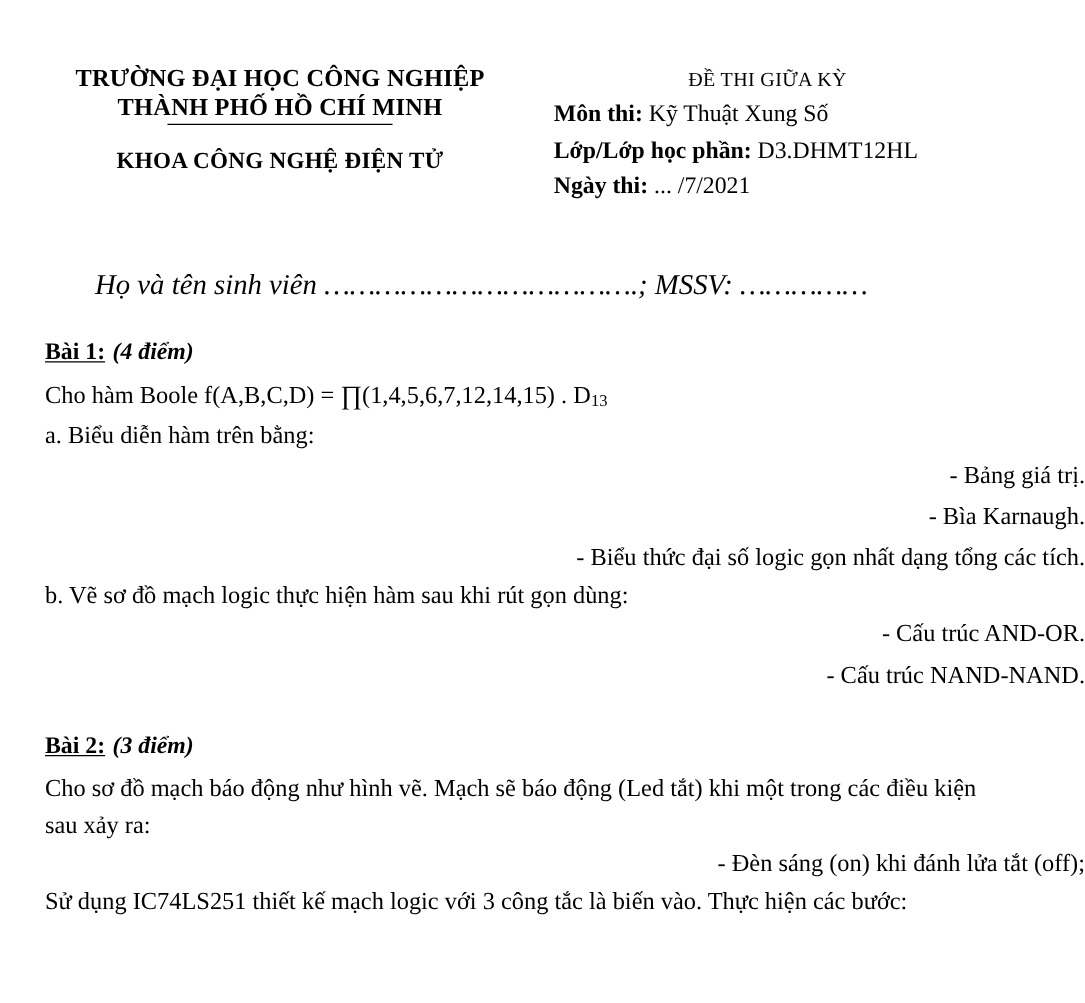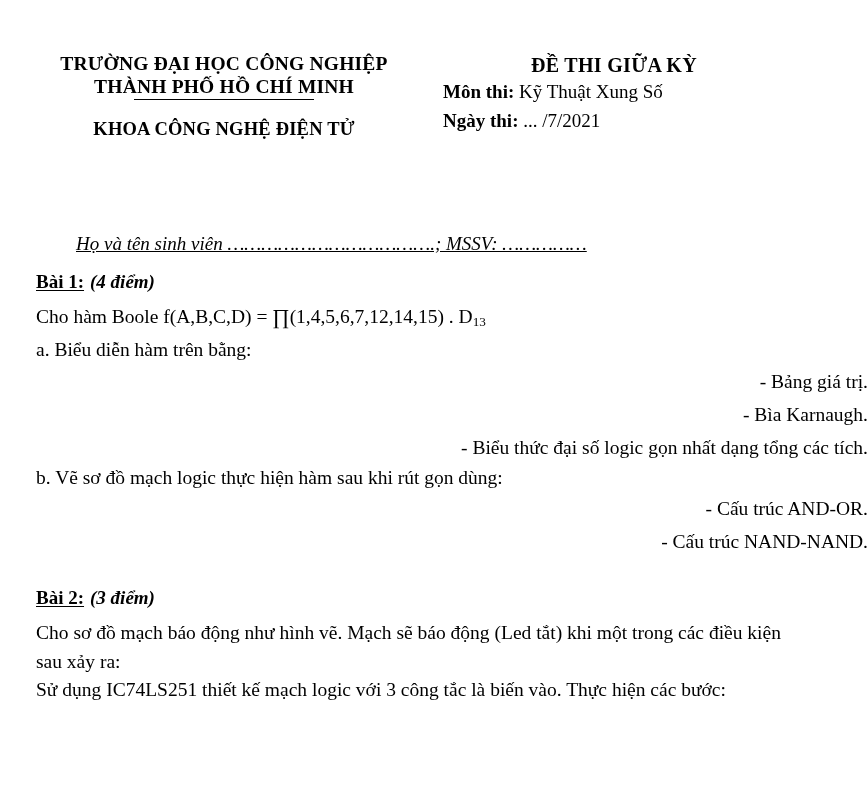--- a/index.html
+++ b/index.html
@@ -59,46 +59,45 @@
     letter-spacing: 0.2px;
   }
 
   .exam-block {
     position: absolute;
     left: 434px;
     top: 52px;
     width: 420px;
   }
   .exam-title {
-    font-weight: bold;
-    font-size: 20px;
+    font-weight: normal;
+    font-size: 16px;
     line-height: 26px;
     text-align: center;
     letter-spacing: 0.3px;
     padding-right: 60px;
   }
   .exam-row {
     font-size: 19px;
     line-height: 28.5px;
     padding-left: 9px;
     white-space: nowrap;
   }
   .exam-row .lbl { font-weight: bold; }
   .exam-row .val { font-weight: normal; }
 
   
   .student-line {
     position: absolute;
     left: 76px;
-    top: 232px;
+    top: 216px;
     font-style: italic;
-    font-size: 19px;
+    font-size: 23px;
     line-height: 24px;
     white-space: nowrap;
-    text-decoration: underline;
   }
 
   
   .body-area {
     position: absolute;
     left: 0;
     top: 268px;
     width: 868px;
   }
 
@@ -165,20 +164,24 @@
     </div>
 
     <div class="exam-block">
       <div class="exam-title">ĐỀ THI GIỮA KỲ</div>
 
       <div class="exam-row">
         <span class="lbl">Môn thi:</span>
         <span class="val">Kỹ Thuật Xung Số</span>
       </div>
 
+      <div class="exam-row">
+        <span class="lbl">Lớp/Lớp học phần:</span>
+        <span class="val">D3.DHMT12HL</span>
+      </div>
 
       <div class="exam-row">
         <span class="lbl">Ngày thi:</span>
         <span class="val">... /7/2021</span>
       </div>
     </div>
   </div>
 
   <div class="student-line">Họ và tên sinh viên ……………………………….; MSSV: ……………</div>
 
@@ -208,17 +211,18 @@
     <div class="spacer-md"></div>
 
     <div class="q-head">
       <span class="q-label">Bài 2:</span><span class="q-points">(3 điểm)</span>
     </div>
 
     <div class="spacer-sm"></div>
 
     <div class="para wrap">Cho sơ đồ mạch báo động như hình vẽ. Mạch sẽ báo động (Led tắt) khi một trong các điều kiện sau xảy ra:</div>
 
+    <div class="sub">- Đèn sáng (on) khi đánh lửa tắt (off);</div>
 
     <div class="para">Sử dụng IC74LS251 thiết kế mạch logic với 3 công tắc là biến vào. Thực hiện các bước:</div>
 
   </div>
 </div>
 
 </body></html>

